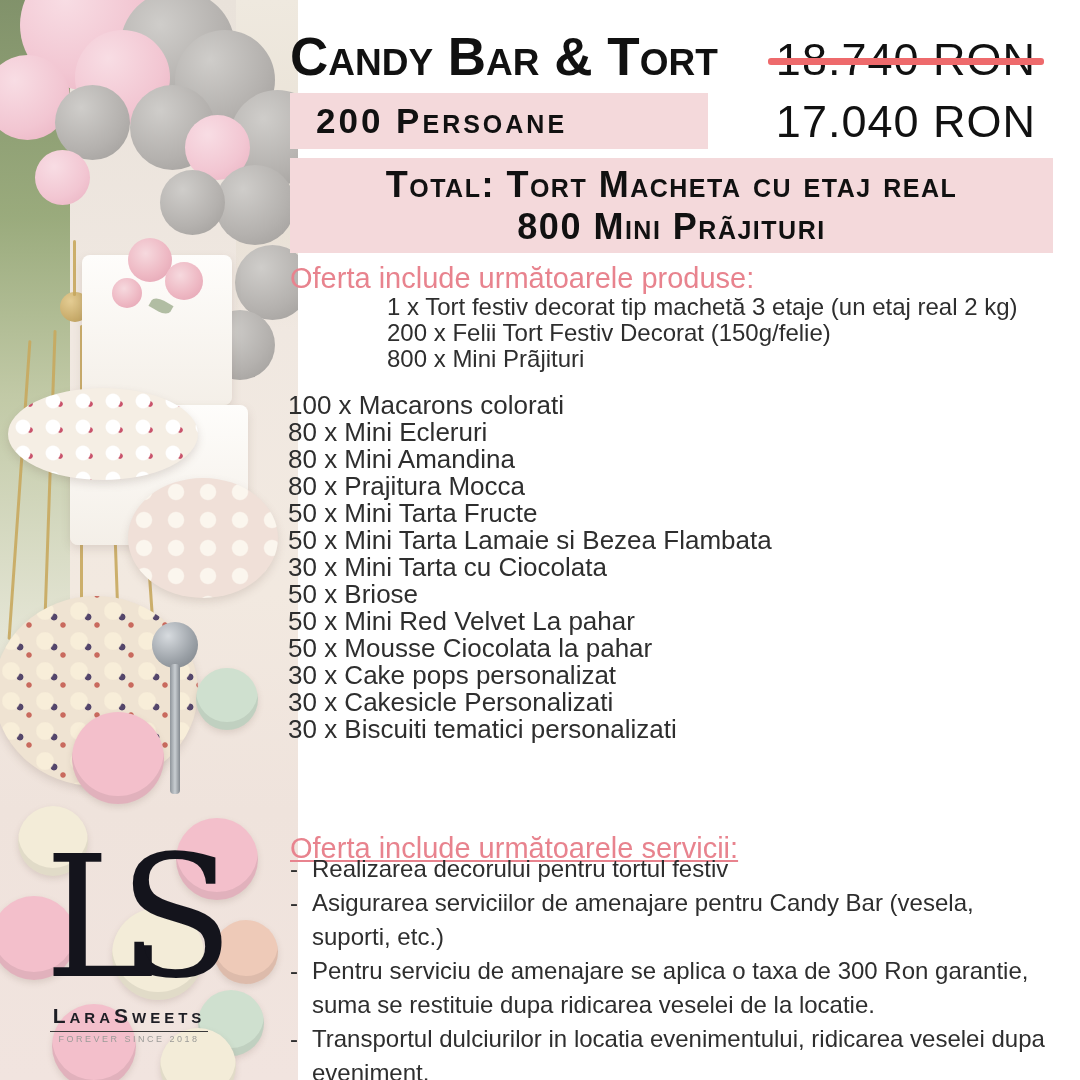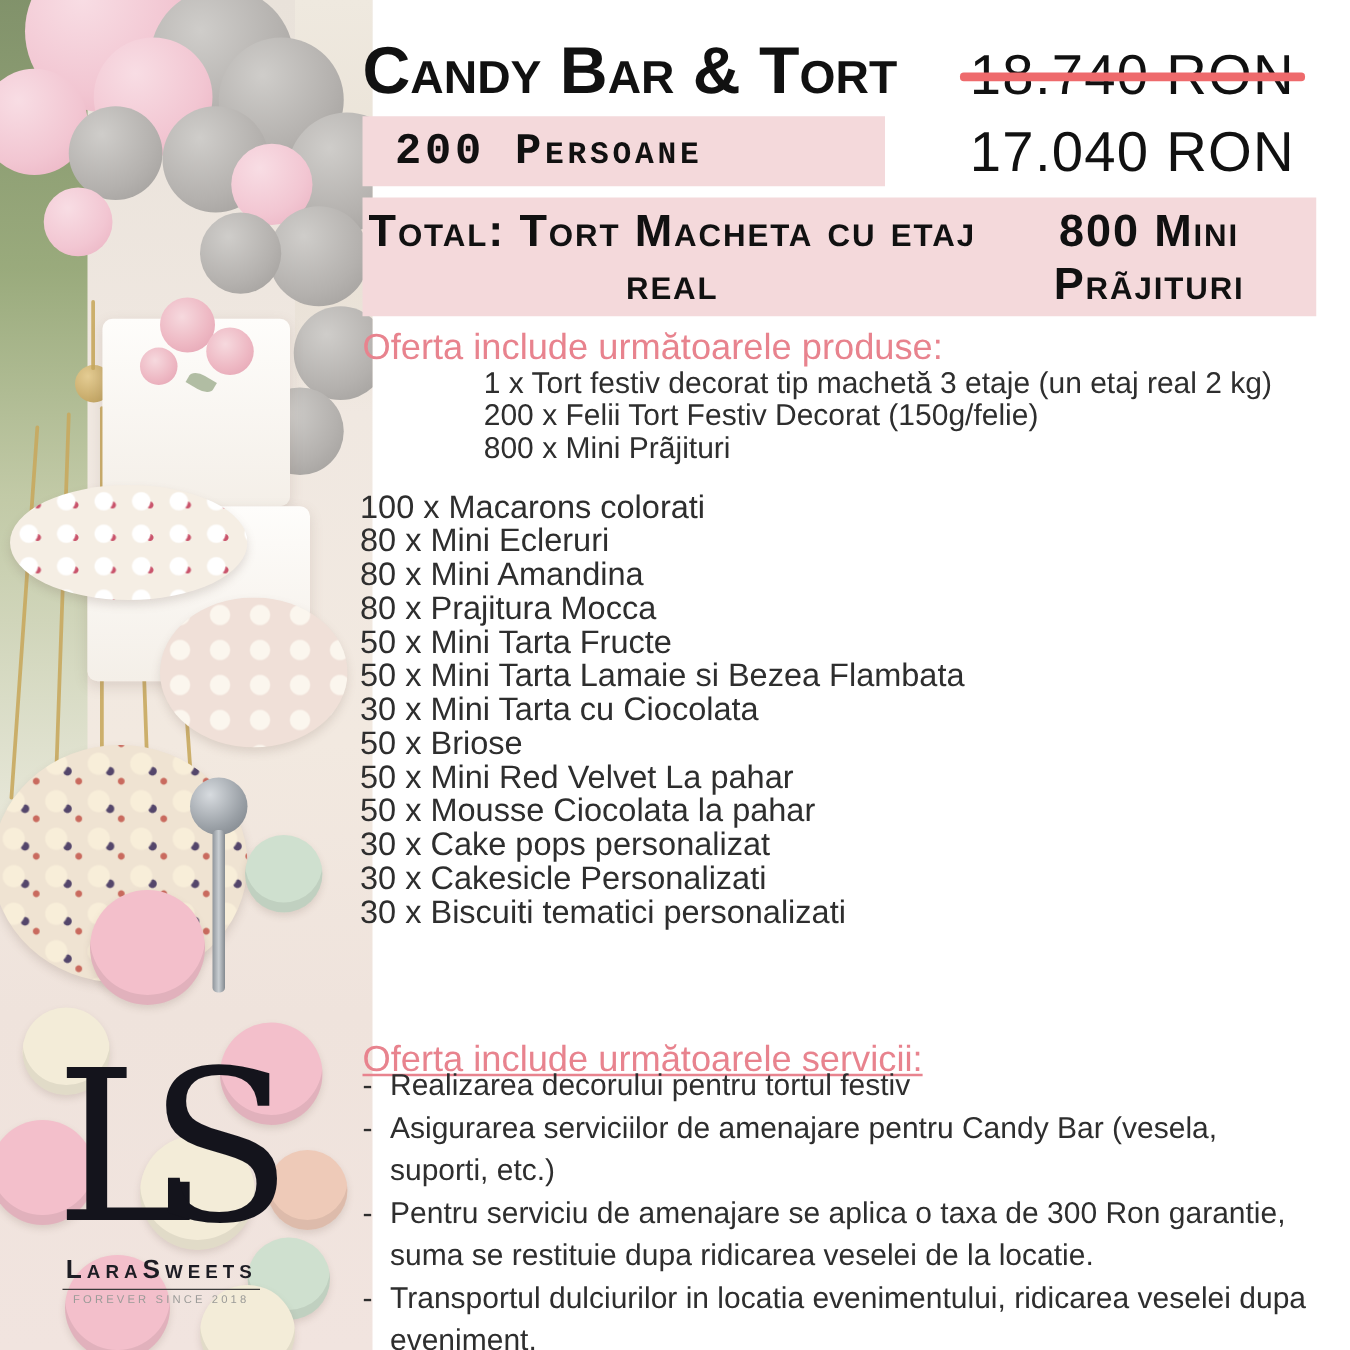--- a/index.html
+++ b/index.html
@@ -63,26 +63,26 @@
   .logo-tagline{font-size:9px;letter-spacing:2.5px;color:#9b9b98;font-weight:500;}
 
   
   .title{position:absolute;left:290px;top:28px;font-size:53px;line-height:58px;font-weight:800;
     font-variant:small-caps;letter-spacing:0;color:var(--ink);white-space:nowrap;}
   .old-price{position:absolute;right:44px;top:36px;font-size:45px;line-height:48px;font-weight:500;
     color:var(--ink);letter-spacing:1px;white-space:nowrap;}
   .old-price .strike-line{position:absolute;left:-8px;right:-8px;top:22px;height:7px;
     background:var(--strike);border-radius:3px;}
   .persons-box{position:absolute;left:290px;top:93px;width:418px;height:56px;background:var(--banner-bg);
-    display:flex;align-items:center;padding-left:26px;font-family:Liberation Mono, monospace;}
+    display:flex;align-items:center;padding-left:26px;}
   .persons-box span{font-size:35px;font-weight:800;font-variant:small-caps;letter-spacing:3px;color:var(--ink);}
   .new-price{position:absolute;right:44px;top:96px;font-size:45px;font-weight:500;color:var(--ink);
     letter-spacing:1px;white-space:nowrap;}
   .total-banner{position:absolute;left:290px;top:158px;right:27px;height:95px;background:var(--banner-bg);
-    display:flex;justify-content:center;align-items:center;text-align:center;}
+    display:flex;flex-direction:column;justify-content:center;align-items:center;text-align:center;}
   .total-banner div{font-size:36px;line-height:42px;font-weight:800;font-variant:small-caps;
     letter-spacing:1.5px;color:var(--ink);}
   .section-heading{position:absolute;left:290px;font-size:29px;font-weight:400;color:var(--accent);}
   .heading-products{top:262px;}
   .included-list{position:absolute;left:345px;top:294px;list-style:none;margin-left:42px;}
   .included-list li{font-size:24px;line-height:26px;color:var(--body-ink);}
   .main-list{position:absolute;left:288px;top:392px;list-style:none;}
   .main-list li{font-size:26px;line-height:27px;color:var(--body-ink);}
   .heading-services{top:832px;text-decoration:underline;}
   .services-list{position:absolute;left:290px;top:852px;right:30px;list-style:none;}

